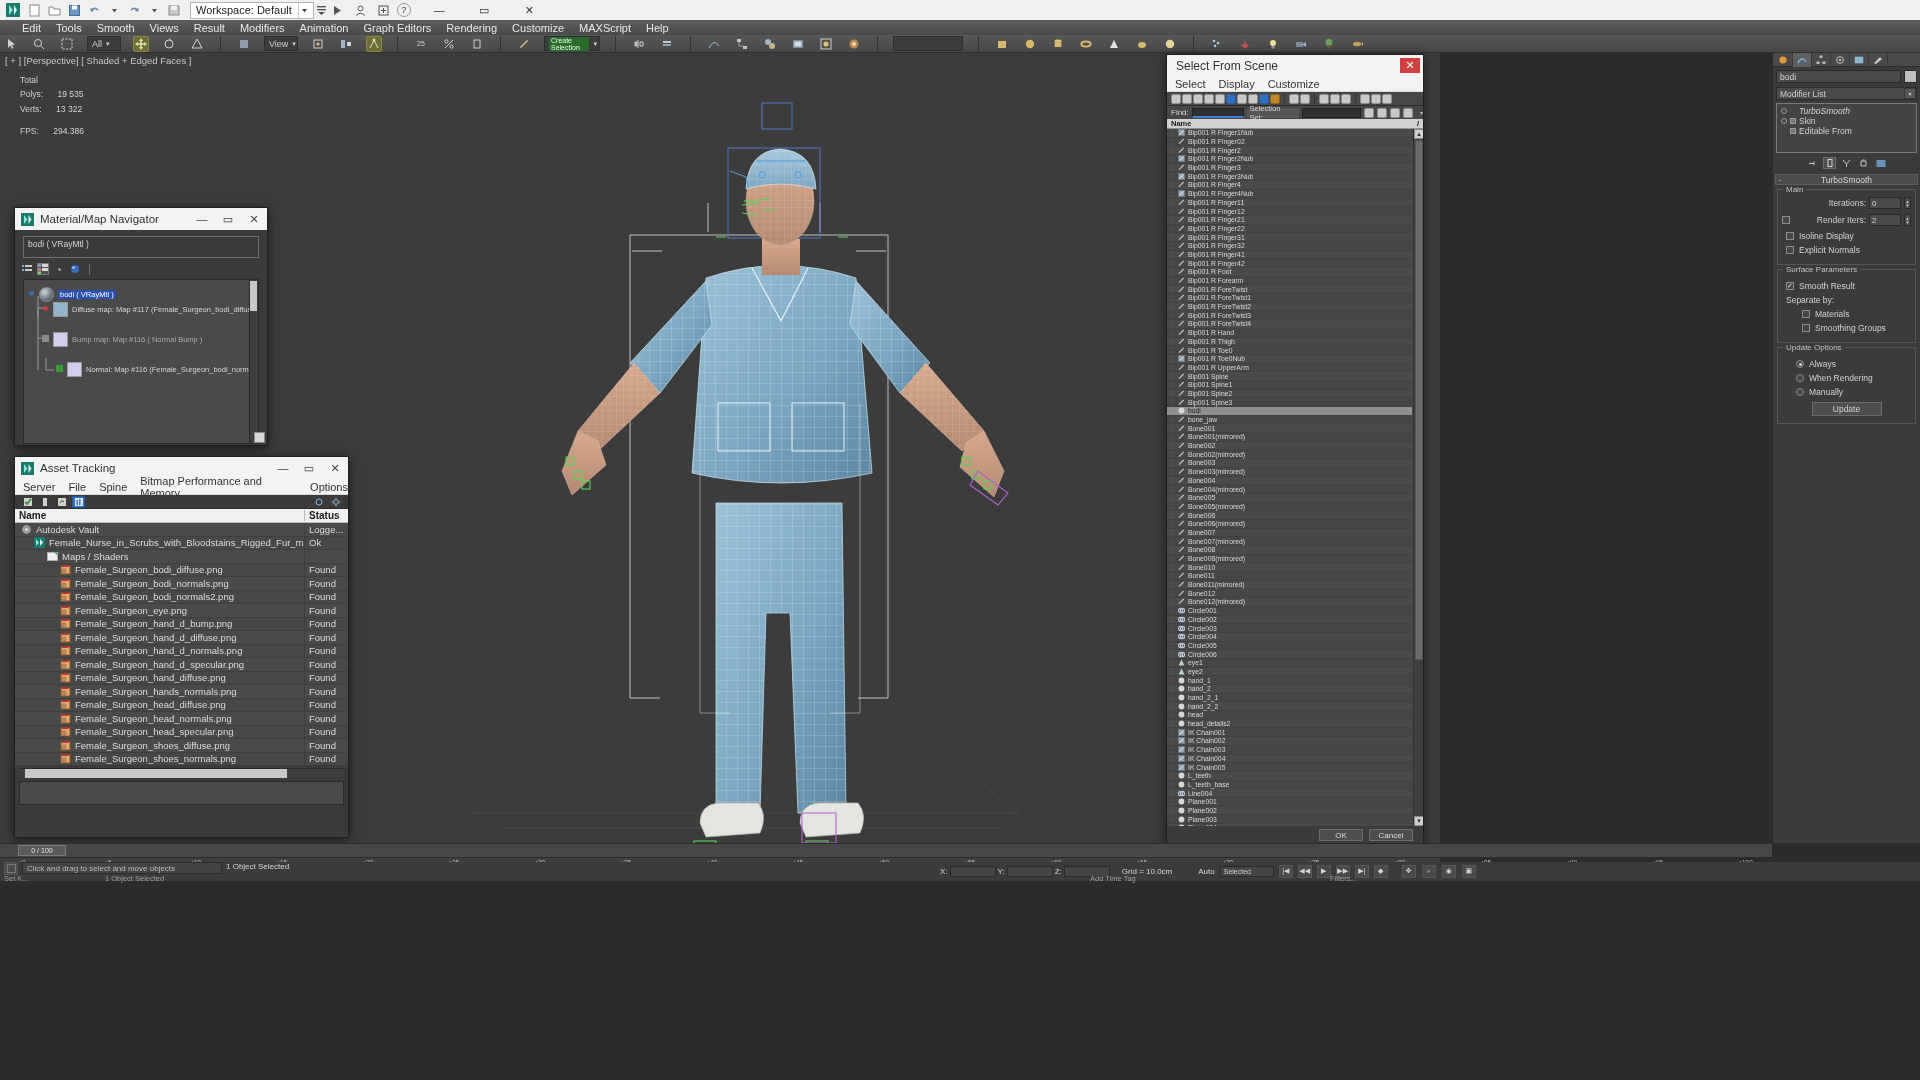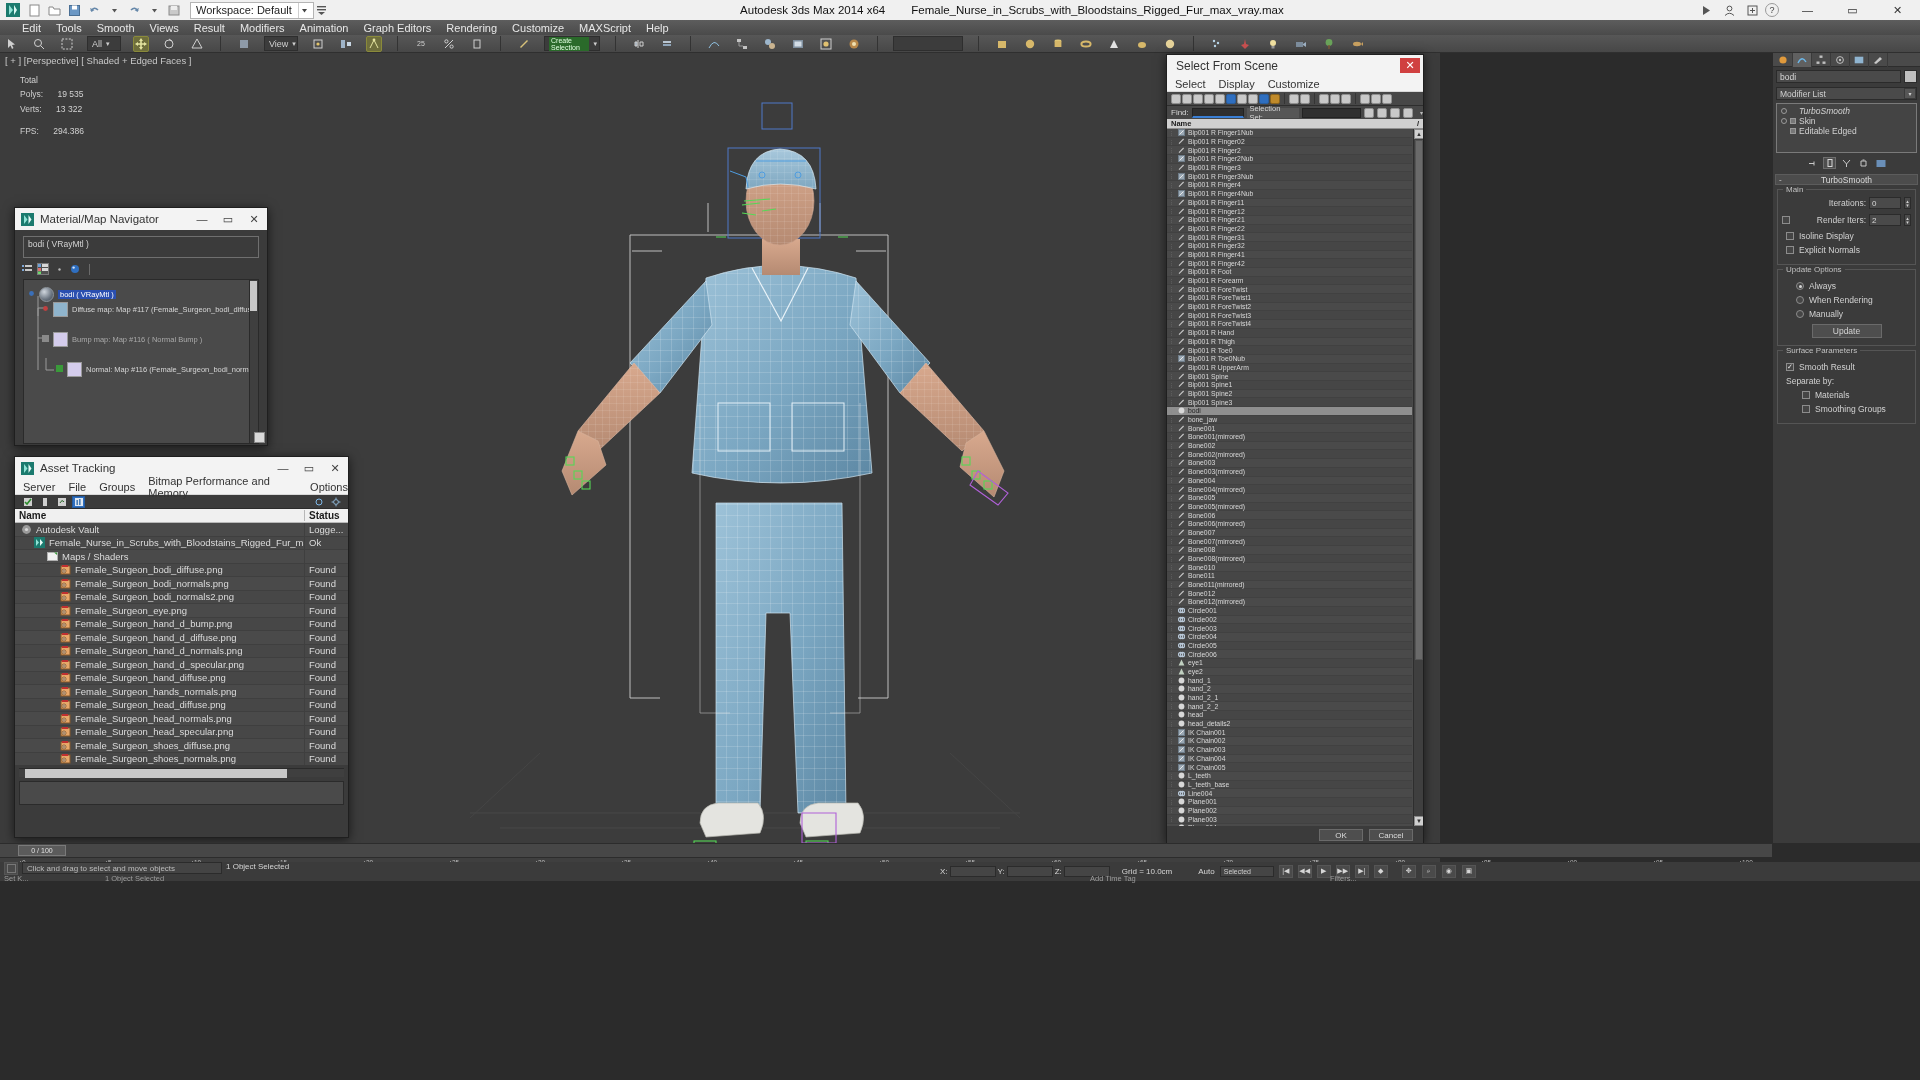--- a/index.html
+++ b/index.html
@@ -270,24 +270,20 @@
         </span>
     </div>
     <div class="ws-extra">
         <svg width="9" height="9" viewBox="0 0 9 9">
           <rect y="0" width="9" height="1.4" fill="#555"></rect>
           <rect y="3" width="9" height="1.4" fill="#555"></rect>
           <path d="M1 6 L8 6 L4.5 9 Z" fill="#555"></path>
         </svg>
       </div>
 
-    <div class="tb-center">
-      <span>Autodesk 3ds Max  2014 x64</span>
-      <span>Female_Nurse_in_Scrubs_with_Bloodstains_Rigged_Fur_max_vray.max</span>
-    </div>
 
     <div class="tb-right-icons">
       <span class="qa-btn">
           <svg width="11" height="11" viewBox="0 0 11 11">
             <path d="M2 1 L9 5.5 L2 10 Z" fill="#555"></path>
           </svg>
         </span>
       <span class="qa-btn">
           <svg width="11" height="11" viewBox="0 0 11 11">
             <circle cx="5.5" cy="3.5" r="2.4" fill="none" stroke="#555"></circle>
@@ -723,21 +719,21 @@
           <span class="it">TurboSmooth</span>
         </div>
         <div class="row">
           <span class="bulb"></span>
           <span class="sq"></span>
           <span>Skin</span>
         </div>
         <div class="row">
           <span style="width: 6px;"></span>
           <span class="sq"></span>
-          <span>Editable Edged</span>
+          <span>Editable From</span>
         </div>
       </div>
     <div class="cp-stackbtns">
       <div class="sbtn">
           <svg width="9" height="9" viewBox="0 0 9 9">
             <path d="M1 4.5 h5 M6 2.5 v4" stroke="#c8c8c8" fill="none"></path>
           </svg>
         </div>
       <div class="sbtn framed">
           <svg width="8" height="8" viewBox="0 0 8 8">
@@ -789,50 +785,50 @@
         <div class="ckrow">
           <span class="ck"></span>
           <span>Isoline Display</span>
         </div>
         <div class="ckrow">
           <span class="ck"></span>
           <span>Explicit Normals</span>
         </div>
       </div>
       <div class="grp">
+        <span class="gl">Surface Parameters</span>
+        <div class="ckrow">
+          <span class="ck">✓</span>
+          <span>Smooth Result</span>
+        </div>
+        <div style="margin:4px 0 4px 4px;font-size:8.5px;">Separate by:</div>
+        <div class="ckrow" style="margin-left:20px">
+          <span class="ck"></span>
+          <span>Materials</span>
+        </div>
+        <div class="ckrow" style="margin-left:20px">
+          <span class="ck"></span>
+          <span>Smoothing Groups</span>
+        </div>
+      </div>
+      <div class="grp">
         <span class="gl">Update Options</span>
         <div class="ckrow" style="margin-left:14px">
           <span class="rd on"></span>
           <span>Always</span>
         </div>
         <div class="ckrow" style="margin-left:14px">
           <span class="rd"></span>
           <span>When Rendering</span>
         </div>
         <div class="ckrow" style="margin-left:14px">
           <span class="rd"></span>
           <span>Manually</span>
         </div>
         <div class="updbtn">Update</div>
-      </div>
-      <div class="grp">
-        <span class="gl">Surface Parameters</span>
-        <div class="ckrow">
-          <span class="ck">✓</span>
-          <span>Smooth Result</span>
-        </div>
-        <div style="margin:4px 0 4px 4px;font-size:8.5px;">Separate by:</div>
-        <div class="ckrow" style="margin-left:20px">
-          <span class="ck"></span>
-          <span>Materials</span>
-        </div>
-        <div class="ckrow" style="margin-left:20px">
-          <span class="ck"></span>
-          <span>Smoothing Groups</span>
-        </div>
       </div>
     </div>
   </div>
 
   <div class="dlg" id="matnav">
     <div class="dlg-title">
       <span class="ico">
         <svg width="13" height="13" viewBox="0 0 13 13">
             <rect width="13" height="13" fill="#1b7a6e"></rect>
             <path d="M3 2 L6.5 6.5 L3 11 Z" fill="#8fe3d6"></path>
@@ -932,21 +928,21 @@
       </span>
       <span>Asset Tracking</span>
       <span class="sp"></span>
       <span class="dlg-btn">—</span>
       <span class="dlg-btn">▭</span>
       <span class="dlg-btn">✕</span>
     </div>
     <div class="dlg-menu" id="assetmenu">
         <span>Server</span>
         <span>File</span>
-        <span>Groups</span>
+        <span>Spine</span>
         <span>Bitmap Performance and Memory</span>
         <span>Options</span>
       </div>
     <div class="at-tools">
       <span class="atbtn">
           <svg width="10" height="10" viewBox="0 0 10 10">
             <rect x="1" y="1" width="8" height="8" fill="#cfcfcf"></rect>
             <path d="M2 5 L4 7 L8 2" stroke="#2a8a2a" stroke-width="1.6" fill="none"></path>
           </svg>
         </span>

